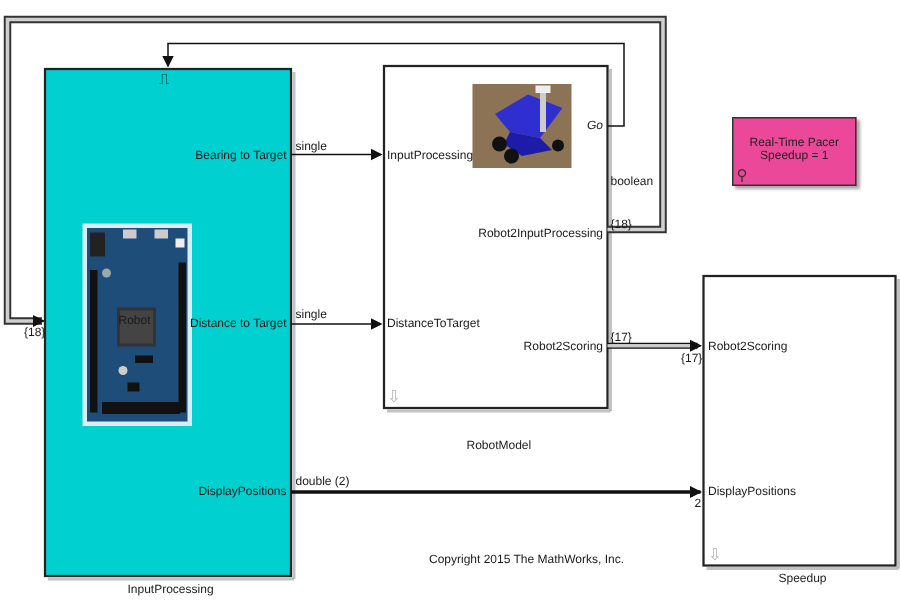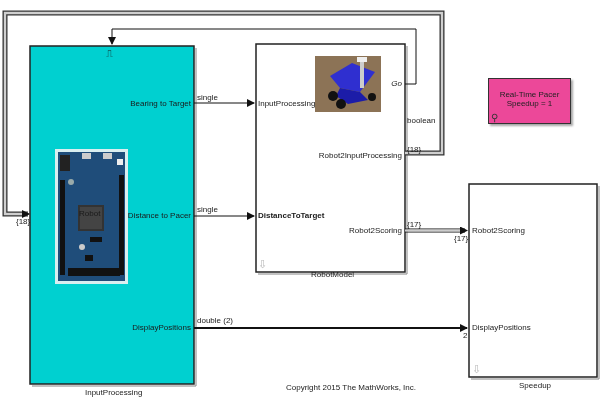--- a/index.html
+++ b/index.html
@@ -84,46 +84,46 @@
   <g>
     <polyline points="405,153 442,153 442,13 5,13 5,214 28,214" fill="none" stroke="#333" stroke-width="5"></polyline>
     <polyline points="405,153 442,153 442,13 5,13 5,214 28,214" fill="none" stroke="#cfcfcf" stroke-width="2.4"></polyline>
     <line x1="22" y1="214" x2="29" y2="214" stroke="#111" stroke-width="1" marker-end="url(#arr)"></line>
   </g>
 </svg>
 
 <span class="lbl" style="left:106px; top:49px; font-size:10px;">⎍</span>
 <span class="lbl" style="left:33px; top:209px;padding-left:46px;">Robot</span>
 <span class="lbl" style="right:409px; top:99px;margin-left:25px;">Bearing to Target</span>
-<span class="lbl" style="right:409px; top:211px;">Distance to Pacer</span>
+<span class="lbl" style="right:409px; top:211px;">Distance to Target</span>
 <span class="lbl" style="right:409px; top:323px;">DisplayPositions</span>
 <span class="block-name" style="left:85px; top:388px;text-align:right;">InputProcessing</span>
 
 <span class="lbl" style="left:197px; top:93px;">single</span>
 <span class="lbl" style="left:197px; top:205px;">single</span>
 <span class="lbl" style="left:197px; top:316px;">double (2)</span>
 <span class="lbl" style="left:463px; top:331px;">2</span>
 <span class="lbl" style="left:407px; top:72px;margin-top:44px;">boolean</span>
 <span class="lbl" style="left:407px; top:145px;">{18}</span>
 <span class="lbl" style="left:16px; top:217px;">{18}</span>
 <span class="lbl" style="left:407px; top:220px;">{17}</span>
 <span class="lbl" style="left:454px; top:234px;">{17}</span>
 
 <span class="lbl" style="left:258px; top:99px;">InputProcessing</span>
-<span class="lbl" style="left:258px; top:211px;font-weight:bold;">DistanceToTarget</span>
+<span class="lbl" style="left:258px; top:211px;">DistanceToTarget</span>
 <span class="lbl" style="right:198px; top:79px;font-style:italic;">Go</span>
 <span class="lbl" style="right:198px; top:151px;margin-left:32px;">Robot2InputProcessing</span>
 <span class="lbl" style="right:198px; top:226px;">Robot2Scoring</span>
 <span class="down-arrow" style="left:258px; top:258px;">⇩</span>
-<span class="block-name" style="left:311px; top:270px;">RobotModel</span>
+<span class="block-name" style="left:311px; top:292px;">RobotModel</span>
 
 <span class="lbl" style="left:472px; top:226px;">Robot2Scoring</span>
 <span class="lbl" style="left:472px; top:323px;">DisplayPositions</span>
 <span class="down-arrow" style="left:472px; top:363px;">⇩</span>
 <span class="block-name" style="left:519px; top:381px;">Speedup</span>
 
 <div class="pacer">
   <div class="l1">Real-Time Pacer</div>
   <div>Speedup = 1</div>
   <span style="position:absolute; left:2px; bottom:0px; font-size:10px; color:#333;">⚲</span>
 </div>
 
-<span class="lbl" style="left:286px; top:383px;">Copyright 2015 The MathWorks, Inc.</span>
+<span class="lbl" style="left:286px; top:368px;">Copyright 2015 The MathWorks, Inc.</span>
 
 </body></html>

